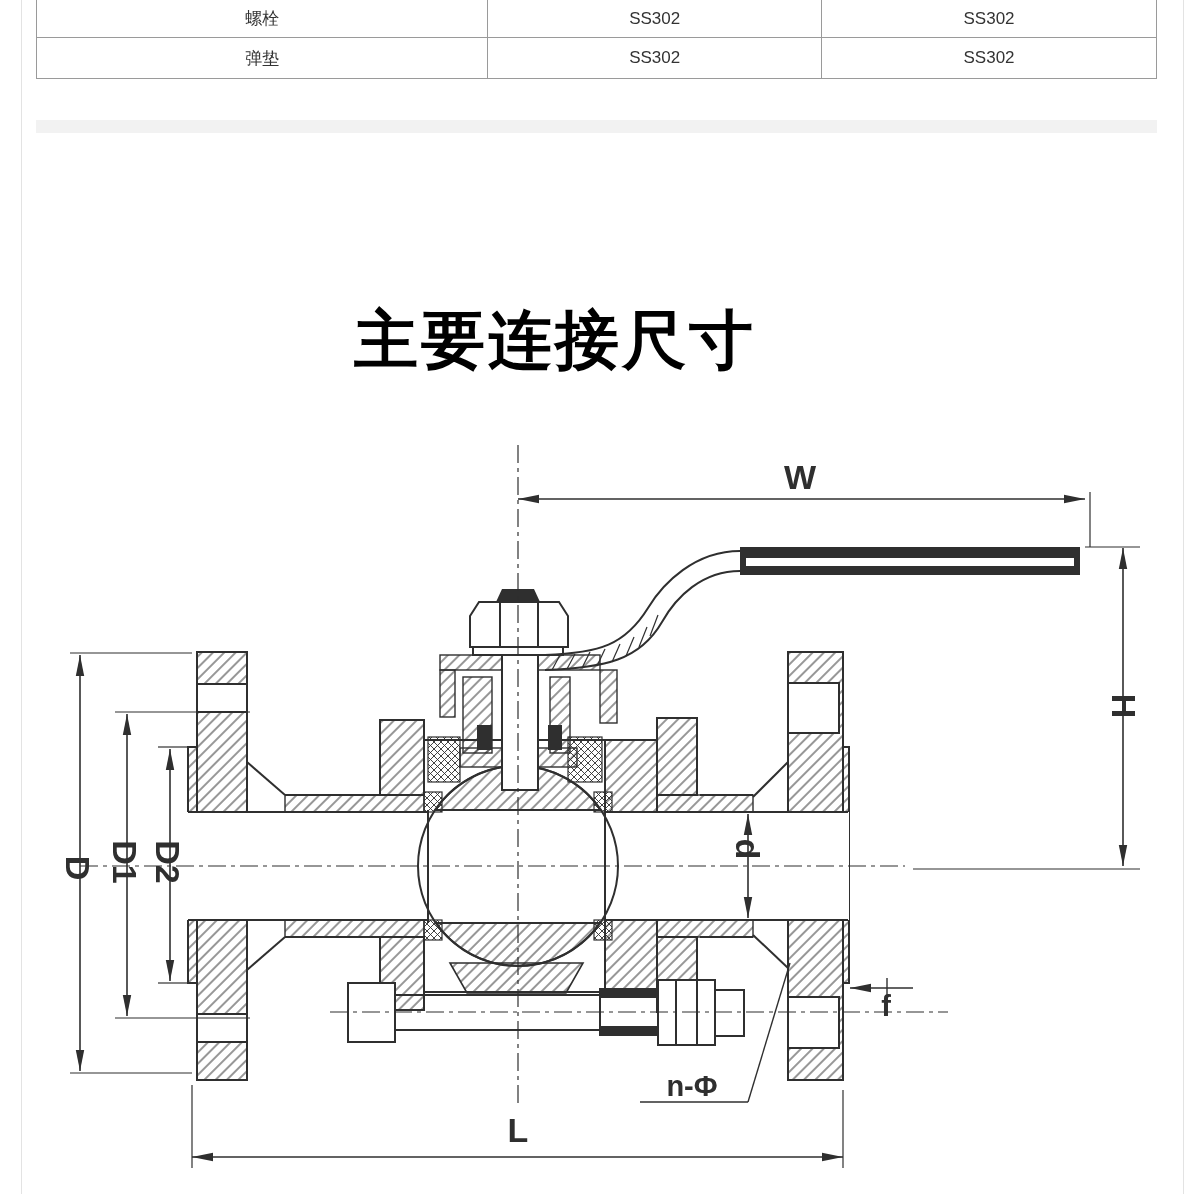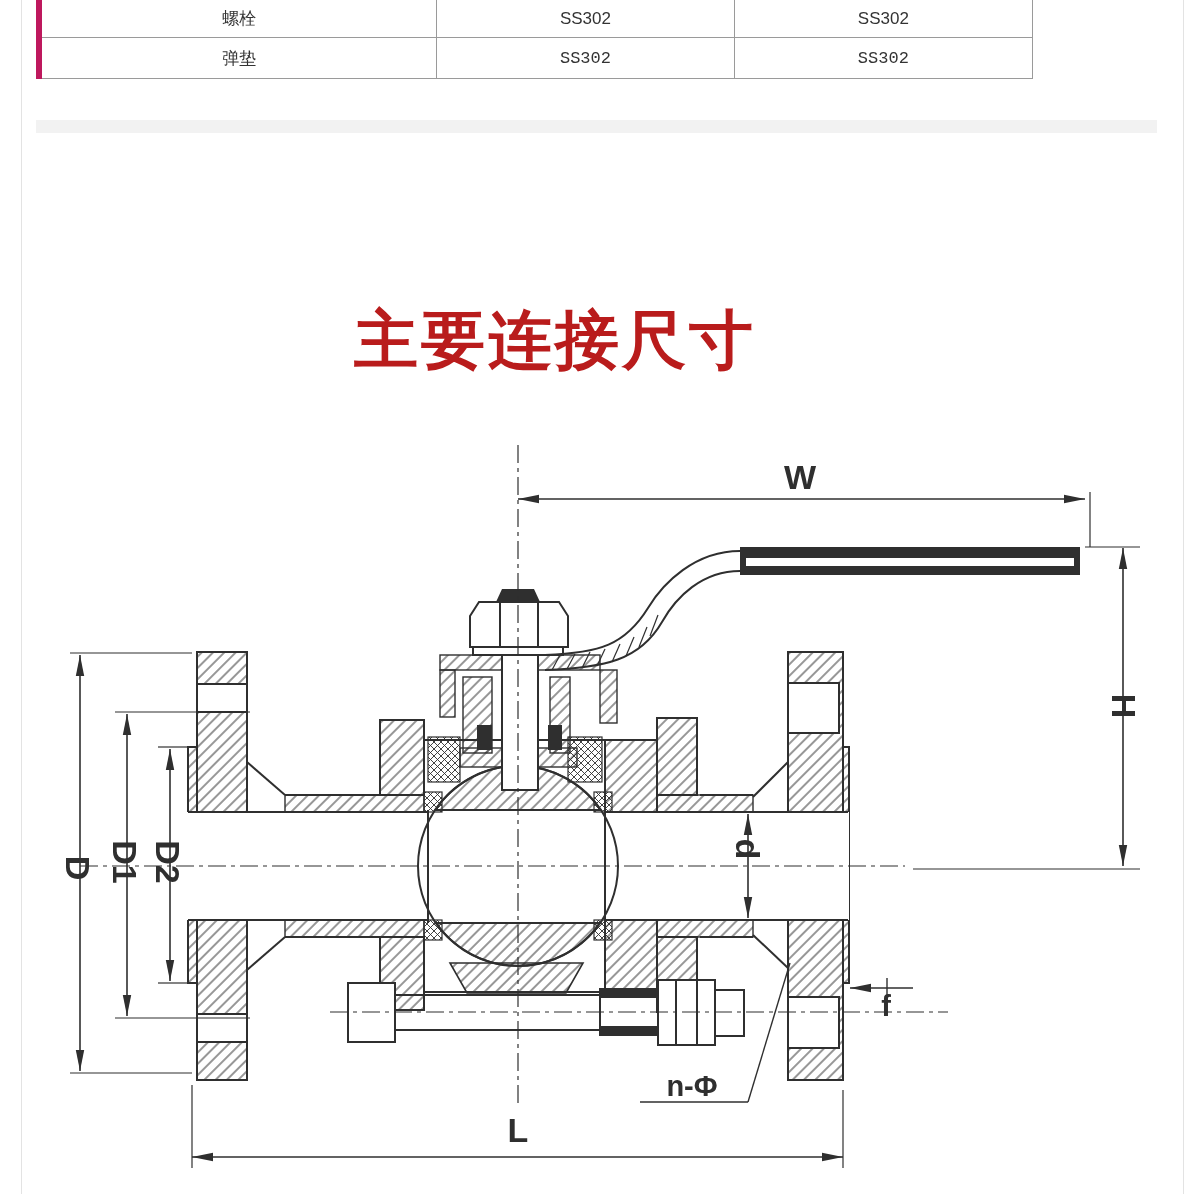--- a/index.html
+++ b/index.html
@@ -4,34 +4,34 @@
 <style>
   html,body{margin:0;padding:0;background:#ffffff;}
   body{width:1185px;height:1194px;position:relative;overflow:hidden;
        font-family:"Liberation Sans","DejaVu Sans",sans-serif;}
   .page{position:absolute;inset:0;background:#ffffff;}
   .page-edge{position:absolute;top:0;bottom:0;width:1px;background:#e3e3e3;}
   .edge-left{left:21px;}
   .edge-right{left:1183px;}
 
   
-  .mat-table{position:absolute;left:36px;top:0;width:997px;border-collapse:collapse;
-             border-left:6px solid #be185d;border-right:1px solid #8f8f8f;border-bottom:1px solid #8f8f8f;}
+  .mat-table{position:absolute;left:36px;top:0;width:1121px;border-collapse:collapse;
+             border-left:1px solid #be185d;border-right:1px solid #8f8f8f;border-bottom:1px solid #8f8f8f;}
   .mat-table td{border:1px solid #9a9a9a;border-top:none;text-align:center;vertical-align:middle;
                 font-size:17px;color:#333333;padding:0;}
   .mat-table tr:nth-child(1) td{height:37px;}
-  .mat-table tr:nth-child(2) td{height:40px;font-family:Liberation Mono, monospace;}
+  .mat-table tr:nth-child(2) td{height:40px;}
   .mat-table tr:nth-child(3) td{height:39px;}
   .col-part{width:452px;}
   .col-m1{width:334px;}
   .col-m2{width:335px;}
   .table-footer-strip{position:absolute;left:36px;top:120px;width:1121px;height:13px;background:#f2f2f2;}
 
   .section-title{position:absolute;left:0;top:297px;width:1110px;text-align:center;
-                 font-size:64px;font-weight:700;color:#b91c1c;letter-spacing:3px;}
+                 font-size:64px;font-weight:700;color:#000000;letter-spacing:3px;}
 
   .drawing-svg{position:absolute;left:0;top:430px;}
   text.dim{font-family:"Liberation Sans","DejaVu Sans",sans-serif;font-weight:700;
            font-size:34px;fill:#2f2f2f;}
   text.dim-small{font-family:"Liberation Sans","DejaVu Sans",sans-serif;font-weight:700;
            font-size:29px;fill:#2f2f2f;}
 </style>
 </head>
 <body>
 

